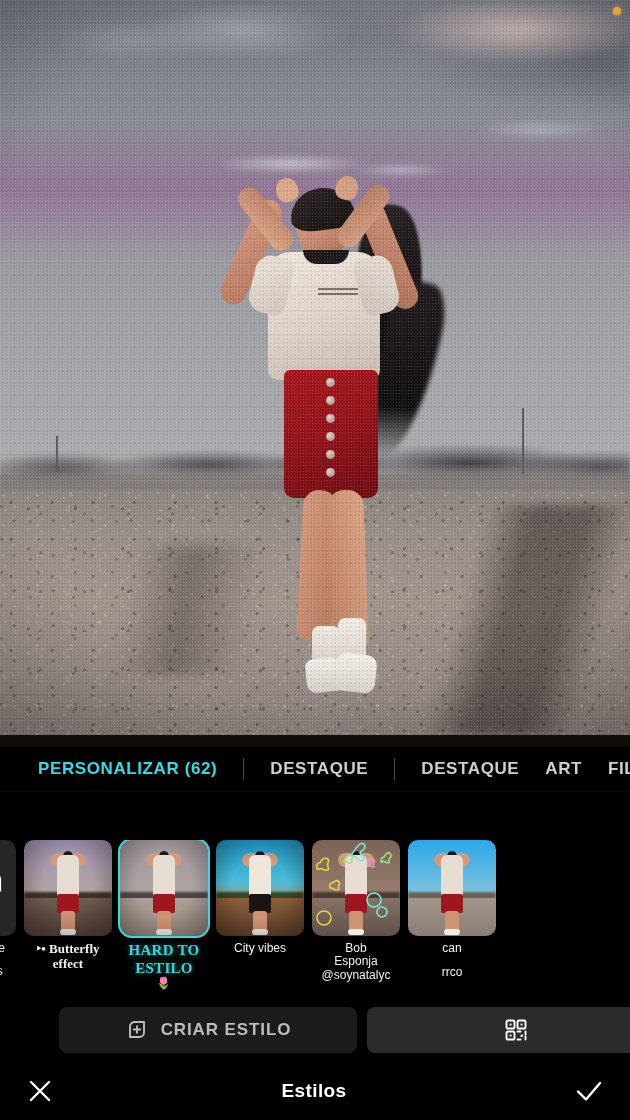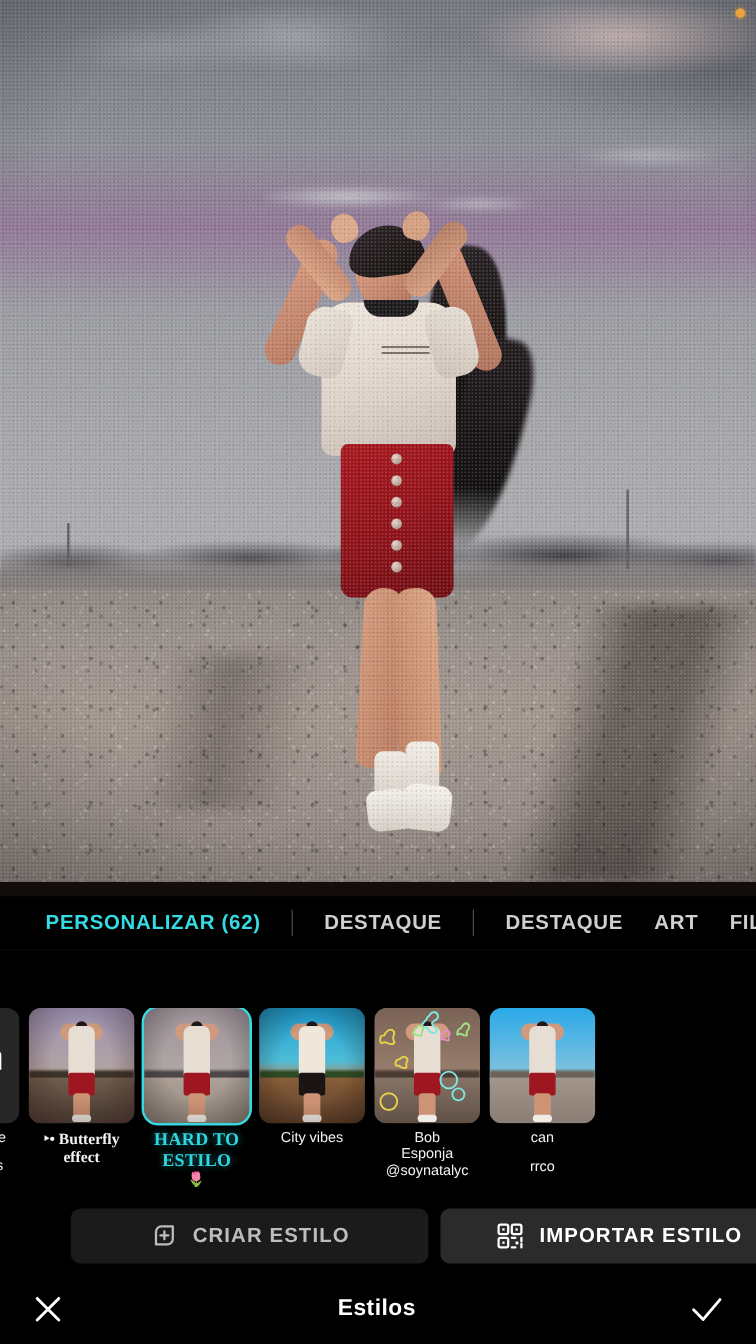--- a/index.html
+++ b/index.html
@@ -560,21 +560,20 @@
           <rect x="2.5" y="2.5" width="8" height="8" rx="1.6"></rect>
           <rect x="13.5" y="2.5" width="8" height="8" rx="1.6"></rect>
           <rect x="2.5" y="13.5" width="8" height="8" rx="1.6"></rect>
           <rect x="5.6" y="5.6" width="1.9" height="1.9" fill="#fff" stroke="none"></rect>
           <rect x="16.6" y="5.6" width="1.9" height="1.9" fill="#fff" stroke="none"></rect>
           <rect x="5.6" y="16.6" width="1.9" height="1.9" fill="#fff" stroke="none"></rect>
           <path d="M13.5 13.5h3M21.5 13.5v3M13.5 21.5h3M21.5 21.5v-3" stroke-linecap="round"></path>
           <rect x="16.6" y="16.6" width="2.4" height="2.4" fill="#fff" stroke="none"></rect>
         </svg>
       </span>
-      <span>IMPORTAR ESTILO</span>
     </div>
   </div>
 
   <div class="bottombar">
     <div>
       <svg width="28" height="28" viewBox="0 0 28 28" fill="none" stroke="#fff" stroke-width="2.4" stroke-linecap="round">
         <path d="M5 5l18 18M23 5L5 23"></path>
       </svg>
     </div>
     <div class="title">Estilos</div>

